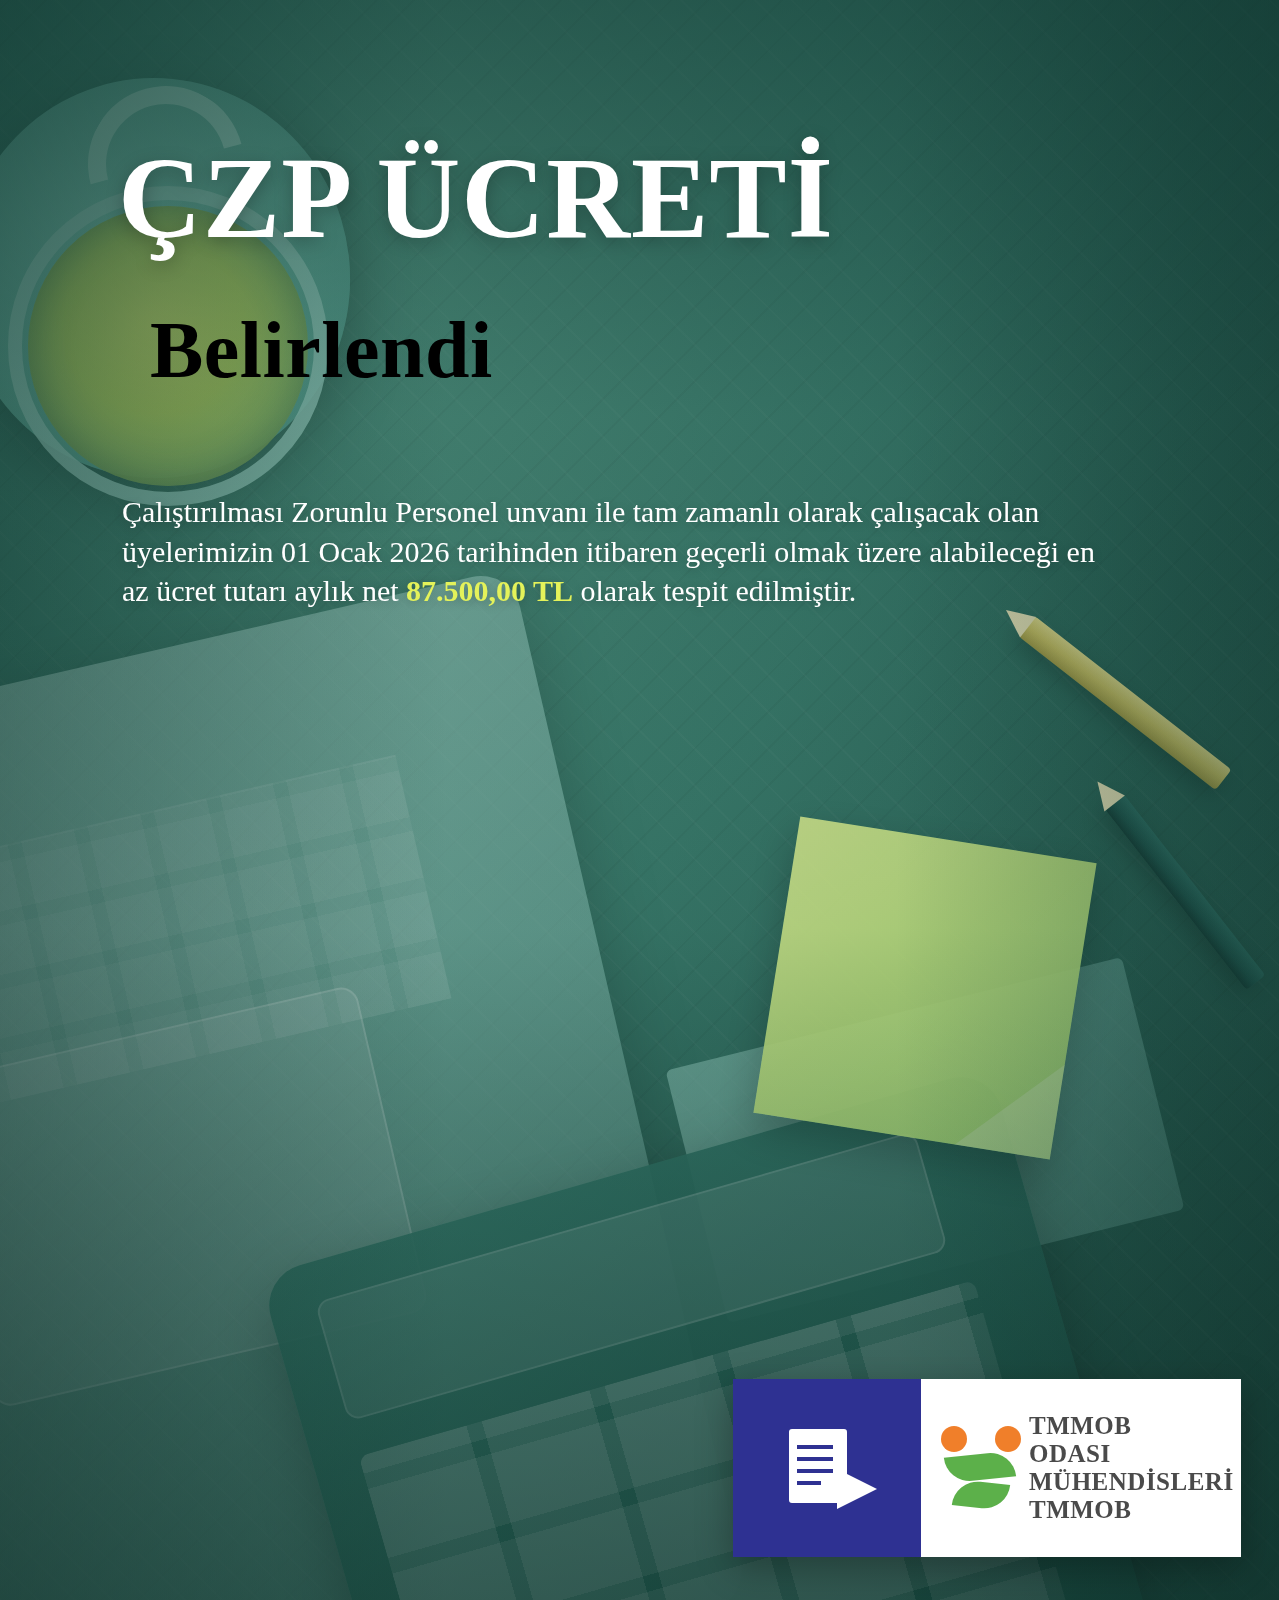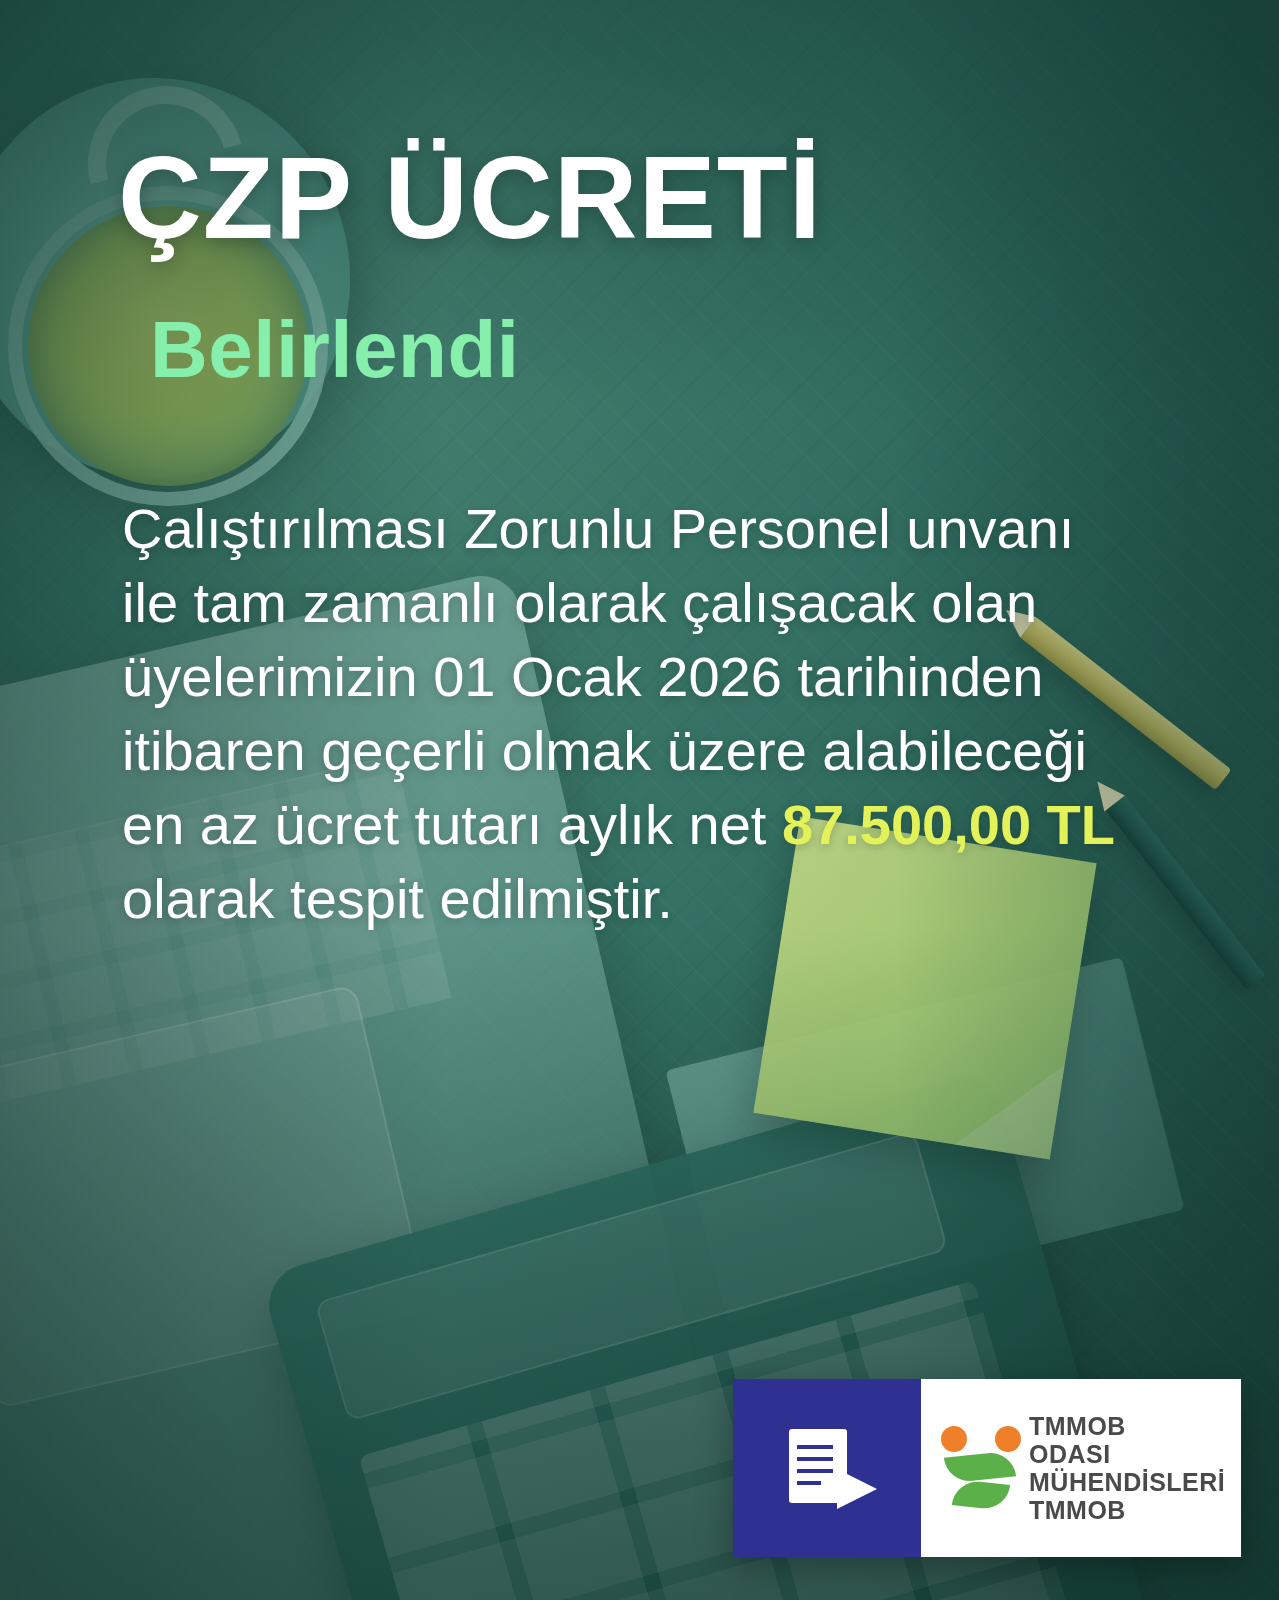--- a/index.html
+++ b/index.html
@@ -180,45 +180,46 @@
     width: 0; height: 0;
     border-top: 13px solid transparent;
     border-bottom: 13px solid transparent;
     border-right: 28px solid #e7e0b6;
   }
 
   
   .content {
     position: absolute;
     inset: 0;
+    font-family: Liberation Serif, serif;
   }
   .title {
     position: absolute;
     left: 118px; top: 140px;
     font-size: 116px;
     line-height: 1.0;
     font-weight: 700;
     color: #ffffff;
     letter-spacing: 1px;
     text-shadow: 0 4px 18px rgba(0,0,0,0.25);
   }
   .subtitle {
     position: absolute;
     left: 150px; top: 310px;
     font-size: 80px;
     line-height: 1.0;
     font-weight: 700;
-    color: #86efac;
+    color: #000000;
     letter-spacing: 0.5px;
   }
   .body-text {
     position: absolute;
     left: 122px; top: 492px;
     width: 1000px;
-    font-size: 56px;
+    font-size: 30px;
     line-height: 1.32;
     color: #ffffff;
     font-weight: 400;
     text-shadow: 0 2px 10px rgba(0,0,0,0.22);
   }
   .amount {
     font-weight: 700;
     color: #e4f25a;
   }
 

